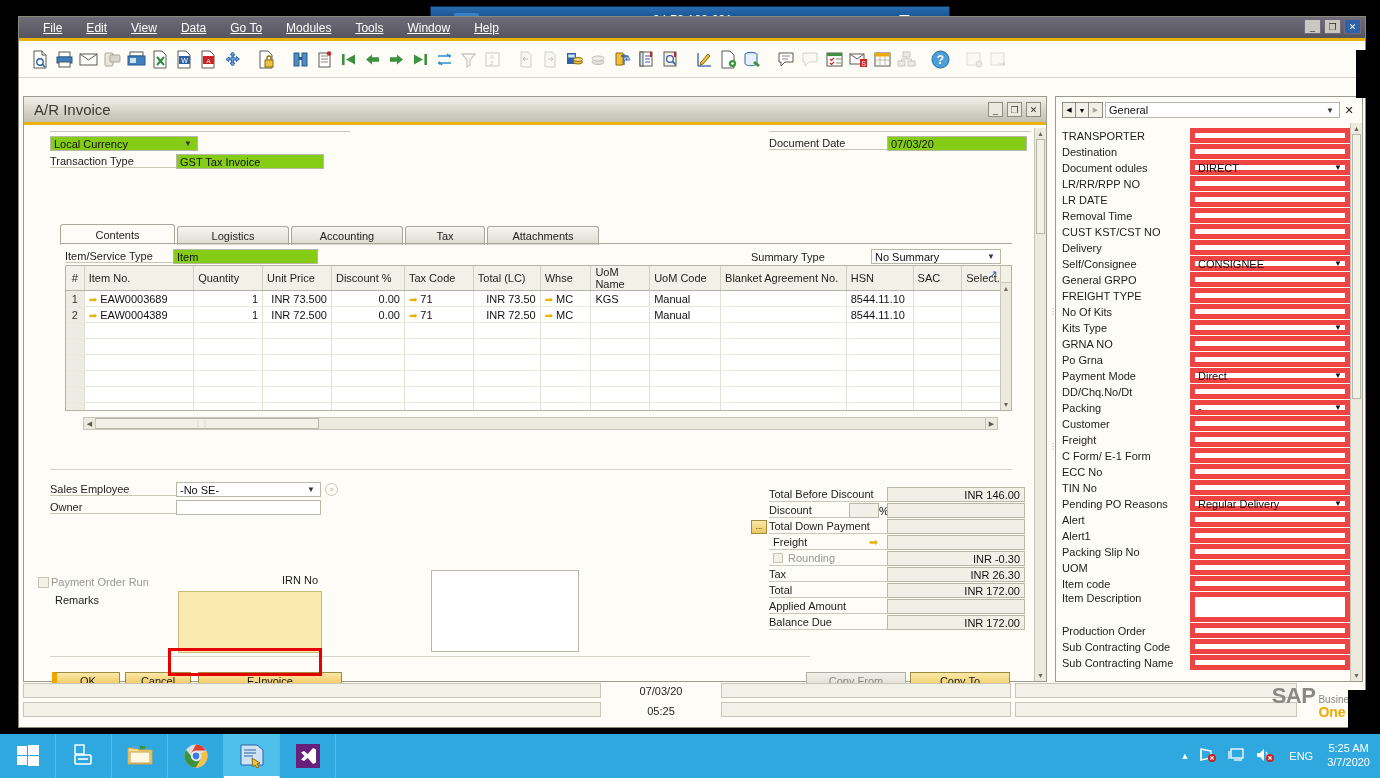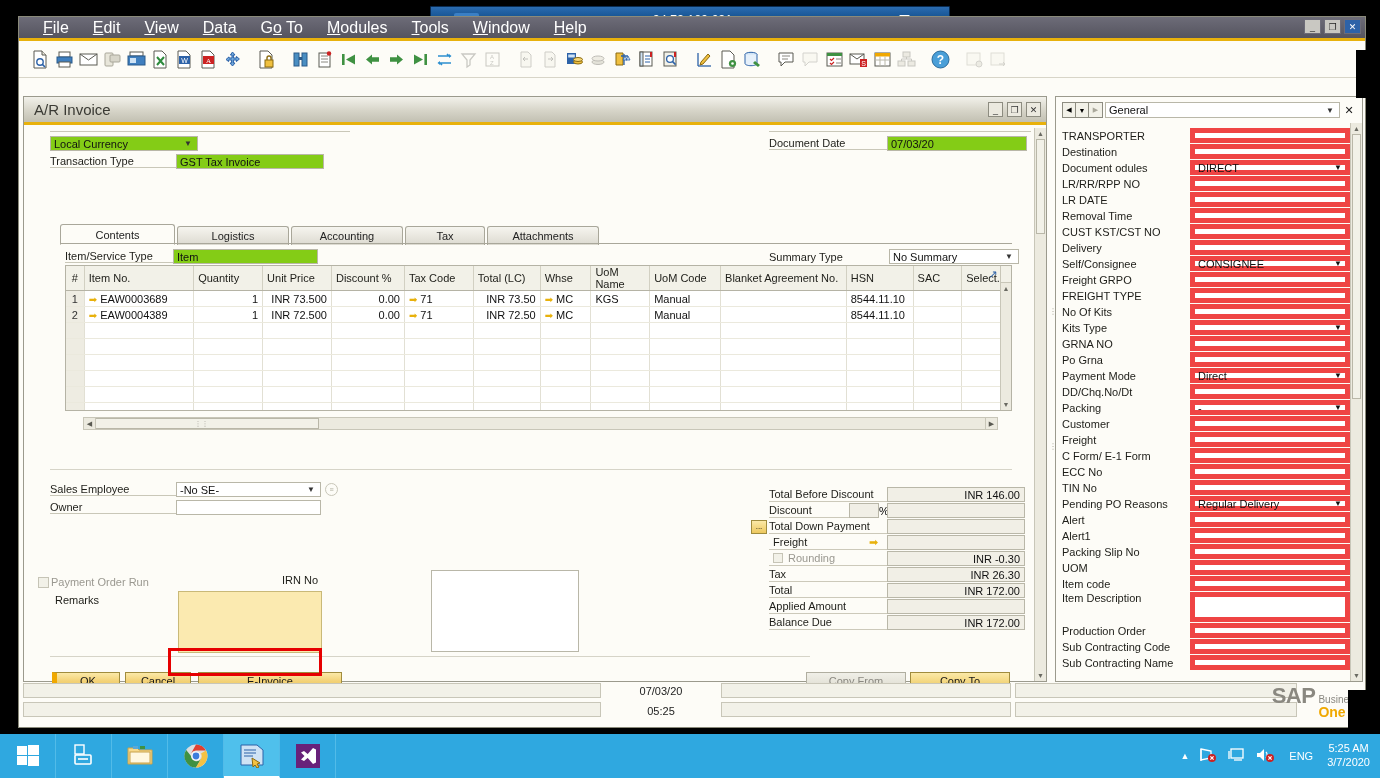--- a/index.html
+++ b/index.html
@@ -22,21 +22,21 @@
   #rdpbar .rd-btns { display:flex; gap:14px; padding-right:14px; font-size:13px; }
   .pin { background:#3a7fc4; padding:1px 3px; border-radius:2px; font-size:11px; }
   
   #sapwin { position:absolute; left:18px; top:16px; width:1348px; height:712px;
     background:#fdfcf7; border:1px solid #8a8a7a; }
   #menubar {
     height:24px; background:linear-gradient(180deg,#6d6c78 0%,#55545f 100%);
     display:flex; align-items:center; padding-left:12px; gap:0px;
     border-bottom:3px solid #e8b10c; position:relative;
   }
-  .menu-item { color:#fff; font-size:16px; padding:2px 12px; cursor:default; }
+  .menu-item { color:#fff; font-size:12px; padding:2px 12px; cursor:default;text-decoration:underline; }
   .menu-item u { text-decoration:underline; }
   #winbtns { position:absolute; right:4px; top:2px; display:flex; gap:3px; }
   #winbtns div { width:17px;height:15px; background:#c9c8c2; border:1px solid #6d6c78;
     display:flex; align-items:center; justify-content:center; font-size:9px; color:#222; }
   #winbtns div.cls { background:#2d62a8; color:#fff; }
   #toolbar { height:37px; background:#fdfcf7; display:flex; align-items:center;
     padding-left:10px; gap:1px; border-bottom:1px solid #d8d5c8; }
   .tbi { width:23px; height:23px; display:flex; align-items:center; justify-content:center; }
   .tbsep { width:9px; }
   
@@ -447,21 +447,21 @@
       <div class="tab" style="width:112px;">Attachments</div>
     </div>
     <div style="position:absolute;left:36px;top:146px;width:952px;border-bottom:1px solid #a9a79a;"></div>
 
     <div style="position:absolute;left:41px;top:152px;display:flex;align-items:center;">
       <div class="fld-lbl underline-lbl" style="width:108px;">Item/Service Type</div>
       <div class="fld-in" style="width:145px;">
         <span>Item</span>
       </div>
     </div>
-    <div style="position:absolute;left:745px;top:152px;display:flex;align-items:center;">
+    <div style="position:absolute;left:727px;top:152px;display:flex;align-items:center;">
       <div class="fld-lbl" style="width:120px;">Summary Type</div>
       <div class="fld-in wht" style="width:130px;">
         <span>No Summary</span>
         <span class="dd-arrow" style="margin-left:auto;">▼</span>
       </div>
     </div>
 
     <div id="grid">
       <div style="position:relative;overflow:hidden;height:100%;">
         <table class="g">
@@ -799,21 +799,21 @@
           </div>
         </div>
         <div class="gp-row">
           <div class="gp-lbl">Self/Consignee</div>
           <div class="gp-in">
             <span>CONSIGNEE</span>
             <span class="dd" style="margin-left: auto;">▼</span>
           </div>
         </div>
         <div class="gp-row">
-          <div class="gp-lbl">Freight GRPO</div>
+          <div class="gp-lbl">General GRPO</div>
           <div class="gp-in">
             <span></span>
           </div>
         </div>
         <div class="gp-row">
           <div class="gp-lbl">FREIGHT TYPE</div>
           <div class="gp-in">
             <span></span>
           </div>
         </div>

